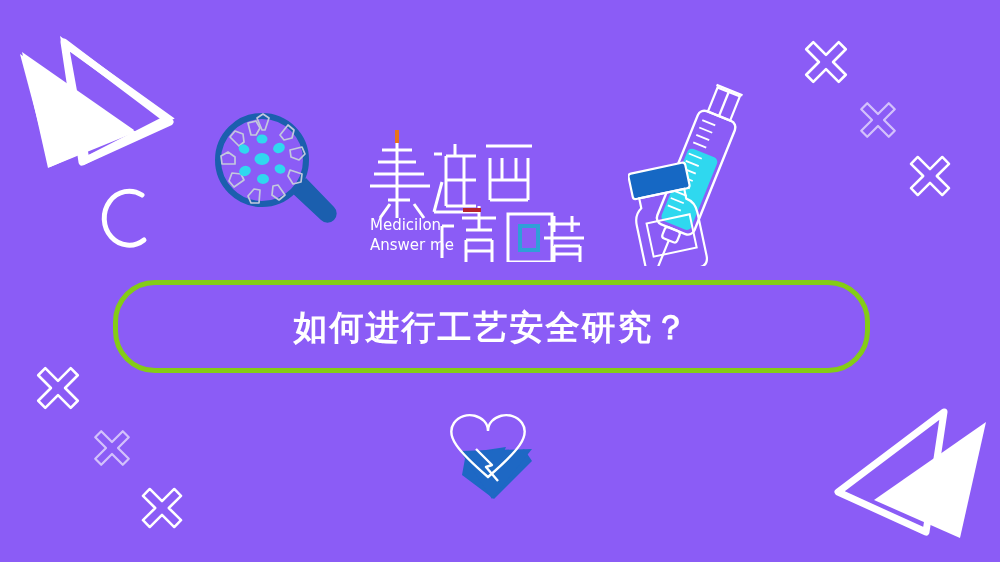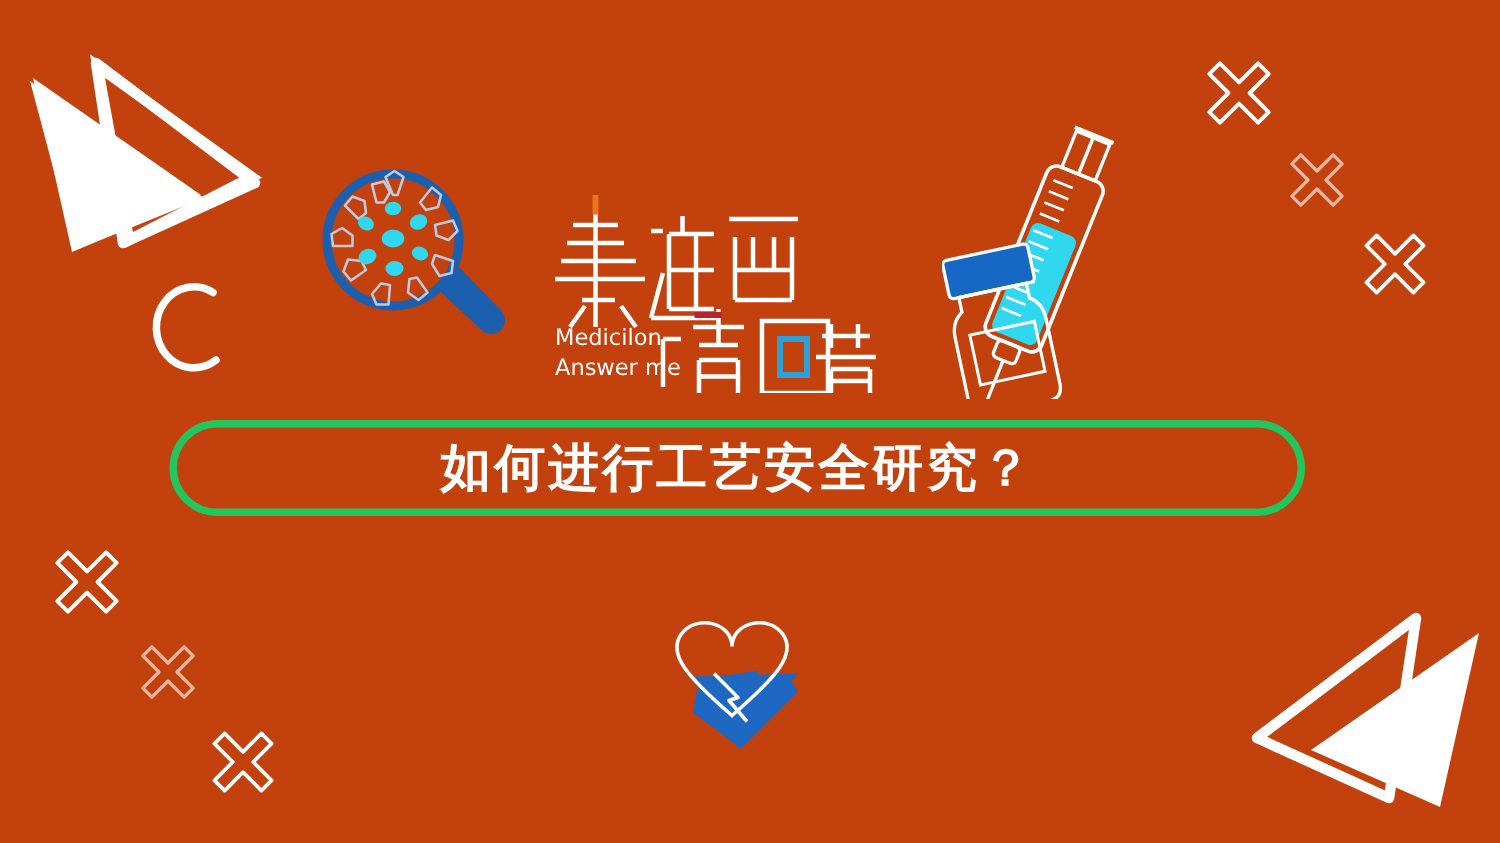--- a/index.html
+++ b/index.html
@@ -4,21 +4,21 @@
 <style>
   html, body {
     margin: 0;
     padding: 0;
     background: #0a1d5a;
   }
   #stage {
     position: relative;
     width: 1000px;
     height: 562px;
-    background: #c2410c;
+    background: #8b5cf6;
     overflow: hidden;
     font-family: "Liberation Sans", "DejaVu Sans", sans-serif;
   }
 
   
   .deco { position: absolute; pointer-events: none; }
 
   
   .tri-tl { left: 8px;  top: 22px;  width: 170px; height: 160px; }
   .tri-br { left: 828px; top: 392px; width: 172px; height: 162px; }
@@ -37,22 +37,22 @@
 
   
   .brand-logo { left: 368px; top: 122px; width: 218px; height: 140px; }
 
   
   .title-pill {
     position: absolute;
     left: 113px;
     top: 280px;
     width: 757px;
-    height: 64px;
-    border: 5px solid #22c55e;
+    height: 93px;
+    border: 5px solid #84cc16;
     border-radius: 42px;
     box-sizing: border-box;
     display: flex;
     align-items: center;
     justify-content: center;
   }
   .title-text {
     color: #ffffff;
     font-size: 34px;
     font-weight: bold;

